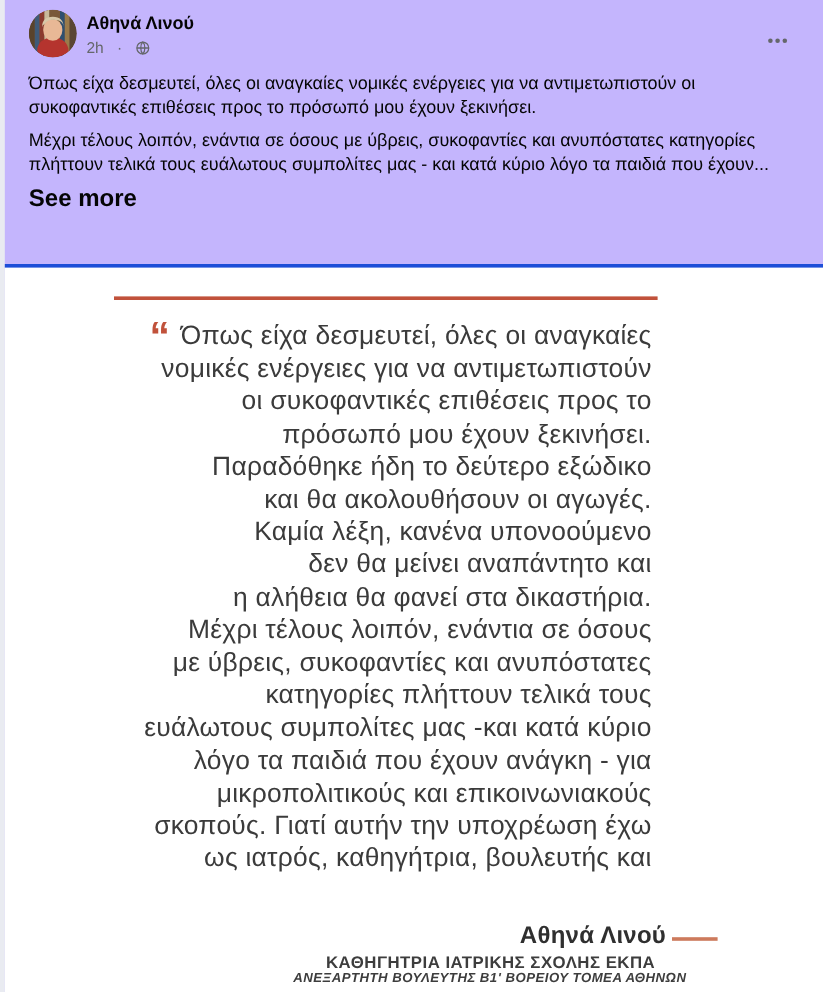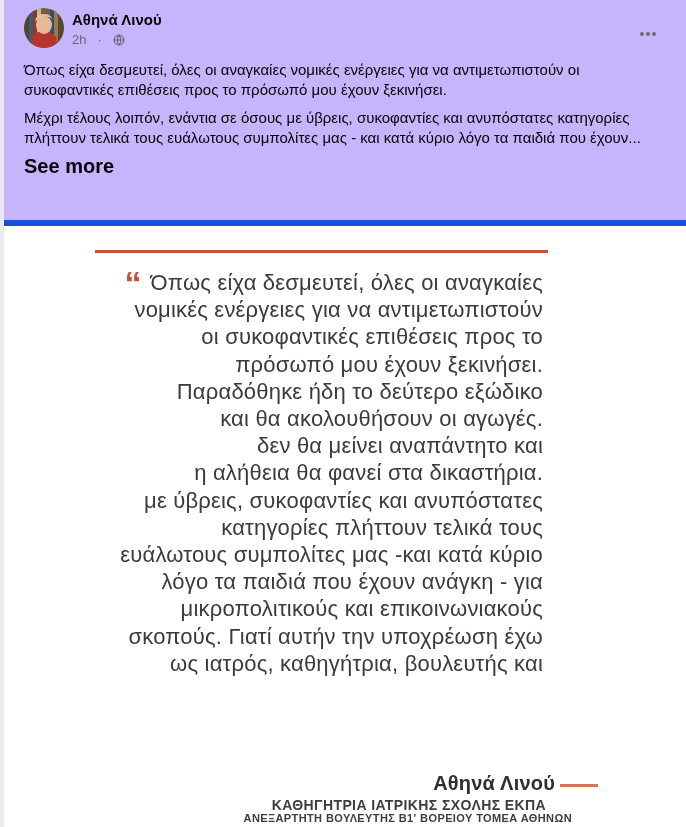--- a/index.html
+++ b/index.html
@@ -43,21 +43,21 @@
     position:absolute;top:60px;left:24px;right:26px;
     font-size:15px;line-height:20px;color:#050505;
   }
   .post-para{margin-bottom:8px;}
   .see-more{
     font-size:20px;line-height:20px;font-weight:600;color:#050505;cursor:pointer;display:inline-block;
   }
   
   .post-image{
     position:absolute;top:220px;left:4px;width:682px;height:607px;
-    border-top:6px solid #1d4ed8;background:#fff;cursor:pointer;
+    border-top:3px solid #1d4ed8;background:#fff;cursor:pointer;
   }
   .q-topline{
     position:absolute;left:91px;top:24px;width:453px;height:3px;background:var(--accent);
   }
   .q-lines{
     position:absolute;top:43px;right:143px;text-align:right;white-space:nowrap;
     font-size:22px;line-height:27.2px;color:#3b3b3b;letter-spacing:.2px;
   }
   .quote-line{position:relative;}
   .oq{
@@ -75,20 +75,21 @@
   .sig-dash{
     position:absolute;top:558px;left:556px;width:38px;height:3px;background:var(--accent-light);
   }
   .sig-t1{
     position:absolute;top:571px;right:140px;font-size:14px;font-weight:700;color:#3d3d3d;
     letter-spacing:.4px;
   }
   .sig-t2{
     position:absolute;top:586px;right:114px;font-size:11px;font-weight:700;color:#3d3d3d;
     letter-spacing:.4px;
+    font-style:italic;
   }
 </style>
 </head>
 <body>
 
 <div class="screen">
   <div class="left-strip"></div>
 
   <div class="post-header">
     <div class="avatar">
@@ -146,22 +147,24 @@
 
   <div class="post-image">
     <div class="q-topline"></div>
     <div class="q-lines">
         <div class="quote-line"><span class="oq">“</span>Όπως είχα δεσμευτεί, όλες οι αναγκαίες</div>
         <div class="quote-line">νομικές ενέργειες για να αντιμετωπιστούν</div>
         <div class="quote-line">οι συκοφαντικές επιθέσεις προς το</div>
         <div class="quote-line">πρόσωπό μου έχουν ξεκινήσει.</div>
         <div class="quote-line">Παραδόθηκε ήδη το δεύτερο εξώδικο</div>
         <div class="quote-line">και θα ακολουθήσουν οι αγωγές.</div>
+        <div class="quote-line">Καμία λέξη, κανένα υπονοούμενο</div>
         <div class="quote-line">δεν θα μείνει αναπάντητο και</div>
         <div class="quote-line">η αλήθεια θα φανεί στα δικαστήρια.</div>
+        <div class="quote-line">Μέχρι τέλους λοιπόν, ενάντια σε όσους</div>
         <div class="quote-line">με ύβρεις, συκοφαντίες και ανυπόστατες</div>
         <div class="quote-line">κατηγορίες πλήττουν τελικά τους</div>
         <div class="quote-line">ευάλωτους συμπολίτες μας -και κατά κύριο</div>
         <div class="quote-line">λόγο τα παιδιά που έχουν ανάγκη - για</div>
         <div class="quote-line">μικροπολιτικούς και επικοινωνιακούς</div>
         <div class="quote-line">σκοπούς. Γιατί αυτήν την υποχρέωση έχω</div>
         <div class="quote-line">ως ιατρός, καθηγήτρια, βουλευτής και</div>
       </div>
     <div class="sig-name">Αθηνά Λινού</div>
     <div class="sig-dash"></div>

